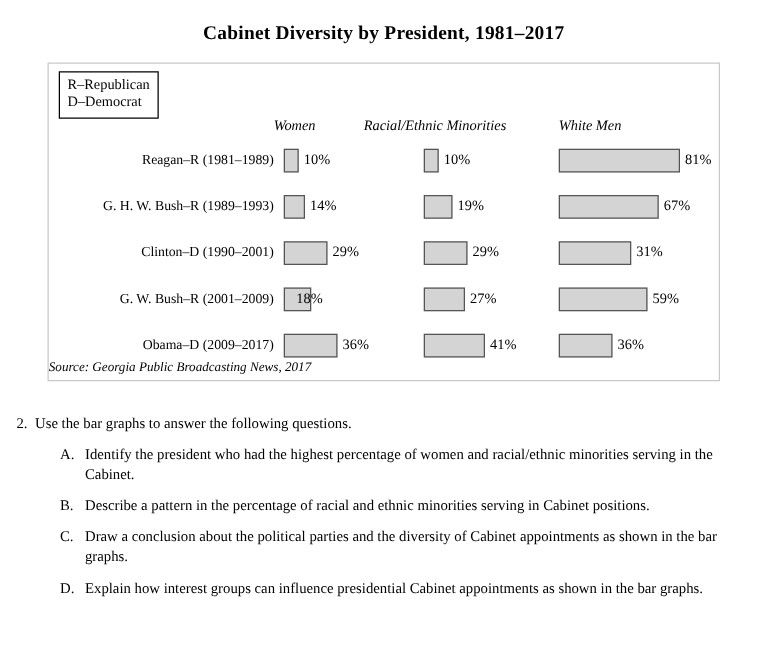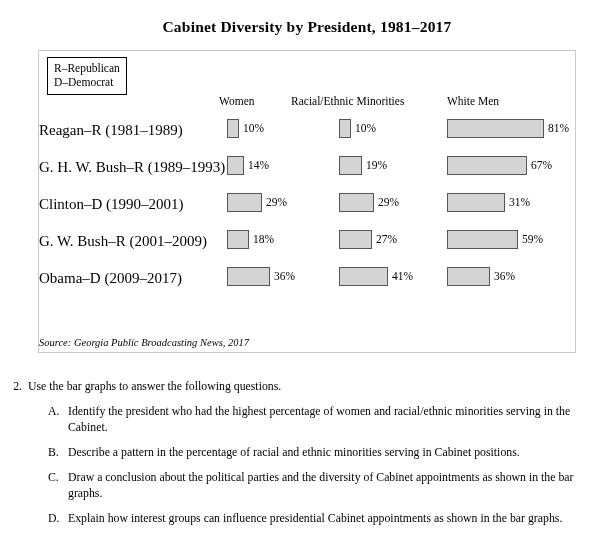--- a/index.html
+++ b/index.html
@@ -20,21 +20,21 @@
     font-size: 15.5px;
     font-weight: bold;
     margin-top: 18px;
     letter-spacing: 0.2px;
   }
   #figure {
     position: relative;
     margin: 14px 38px 0 38px;
     border: 1px solid #c9c9c9;
     padding: 10px 8px 20px 8px;
-    height: 303px;
+    height: 255px;
     box-sizing: border-box;
   }
   #legend-box {
     position: absolute;
     left: 8px;
     top: 6px;
     border: 1px solid #000;
     padding: 3px 6px 4px 6px;
     font-size: 11.5px;
     line-height: 1.25;
@@ -44,38 +44,39 @@
     position: absolute;
     top: 44px;
     left: 0;
     right: 0;
     height: 16px;
     font-size: 11.5px;
   }
   .col-header {
     position: absolute;
     top: 0;
+    font-style: italic;
   }
   #rows {
     position: absolute;
     top: 64px;
     left: 0;
     right: 0;
   }
   .row {
     position: relative;
     height: 37px;
   }
   .row-label {
     position: absolute;
     left: 0;
     width: 180px;
-    text-align: left;
+    text-align: right;
     top: 7px;
-    font-size: 15px;
+    font-size: 11px;
     white-space: nowrap;
     font-family: Liberation Serif, serif;
   }
   .bar-group {
     position: absolute;
     top: 4px;
     height: 22px;
   }
   .bar {
     position: absolute;
@@ -196,21 +197,21 @@
       <div class="bar-group" style="left:408px;">
         <div class="bar" style="width:58px;"></div>
         <div class="bar-value" style="left:62px;">31%</div>
       </div>
     </div>
 
     <div class="row">
       <div class="row-label">G. W. Bush–R (2001–2009)</div>
       <div class="bar-group" style="left:188px;">
         <div class="bar" style="width:22px;"></div>
-        <div class="bar-value" style="left:26px;">18%</div>
+        <div class="bar-value" style="left:10px;">18%</div>
       </div>
       <div class="bar-group" style="left:300px;">
         <div class="bar" style="width:33px;"></div>
         <div class="bar-value" style="left:37px;">27%</div>
       </div>
       <div class="bar-group" style="left:408px;">
         <div class="bar" style="width:71px;"></div>
         <div class="bar-value" style="left:75px;">59%</div>
       </div>
     </div>

